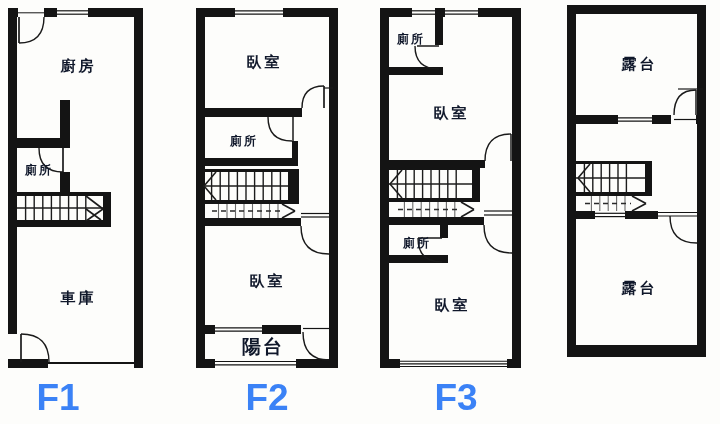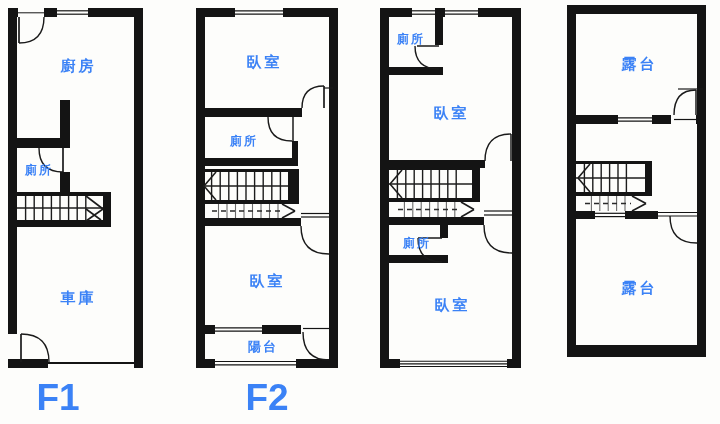--- a/index.html
+++ b/index.html
@@ -3,25 +3,25 @@
 <meta charset="utf-8">
 <style>
   html,body{margin:0;padding:0;background:#ffffff;}
   .canvas{
     position:relative;width:720px;height:424px;background:#fdfdfb;
     font-family:"DejaVu Sans", sans-serif;overflow:hidden;
   }
   .plan-svg{position:absolute;left:0;top:0;}
   .rlabel{
     position:absolute;transform:translate(-50%,-50%);
-    font-weight:700;color:#3b82f6;letter-spacing:3px;white-space:nowrap;
+    font-weight:700;color:#0f172a;letter-spacing:3px;white-space:nowrap;
     font-size:15px;line-height:1;text-indent:3px;text-align:right;
   }
   .rlabel.small{font-size:12px;letter-spacing:2px;text-indent:2px;}
-  .rlabel.mid{font-size:13px;letter-spacing:2px;text-indent:2px;}
+  .rlabel.mid{font-size:19px;letter-spacing:2px;text-indent:2px;}
   .flabel{
     position:absolute;transform:translate(-50%,-50%);
     font-family:"Liberation Sans", sans-serif;
     font-weight:700;color:#3b82f6;font-size:37px;line-height:1;letter-spacing:0px;
   }
 </style>
 </head>
 <body>
 
 <div class="canvas">
@@ -295,13 +295,14 @@
   <div class="rlabel small" style="left:410px;top:39px">廁所</div>
   <div class="rlabel" style="left:450px;top:113px">臥室</div>
   <div class="rlabel small" style="left:416px;top:243px">廁所</div>
   <div class="rlabel" style="left:451px;top:305px">臥室</div>
 
   <div class="rlabel" style="left:638px;top:64px">露台</div>
   <div class="rlabel" style="left:638px;top:288px">露台</div>
 
   <div class="flabel" style="left:58px;top:397px">F1</div>
   <div class="flabel" style="left:267px;top:397px">F2</div>
+  <div class="flabel" style="left:456px;top:397px">F3</div>
 </div>
 
 </body></html>

